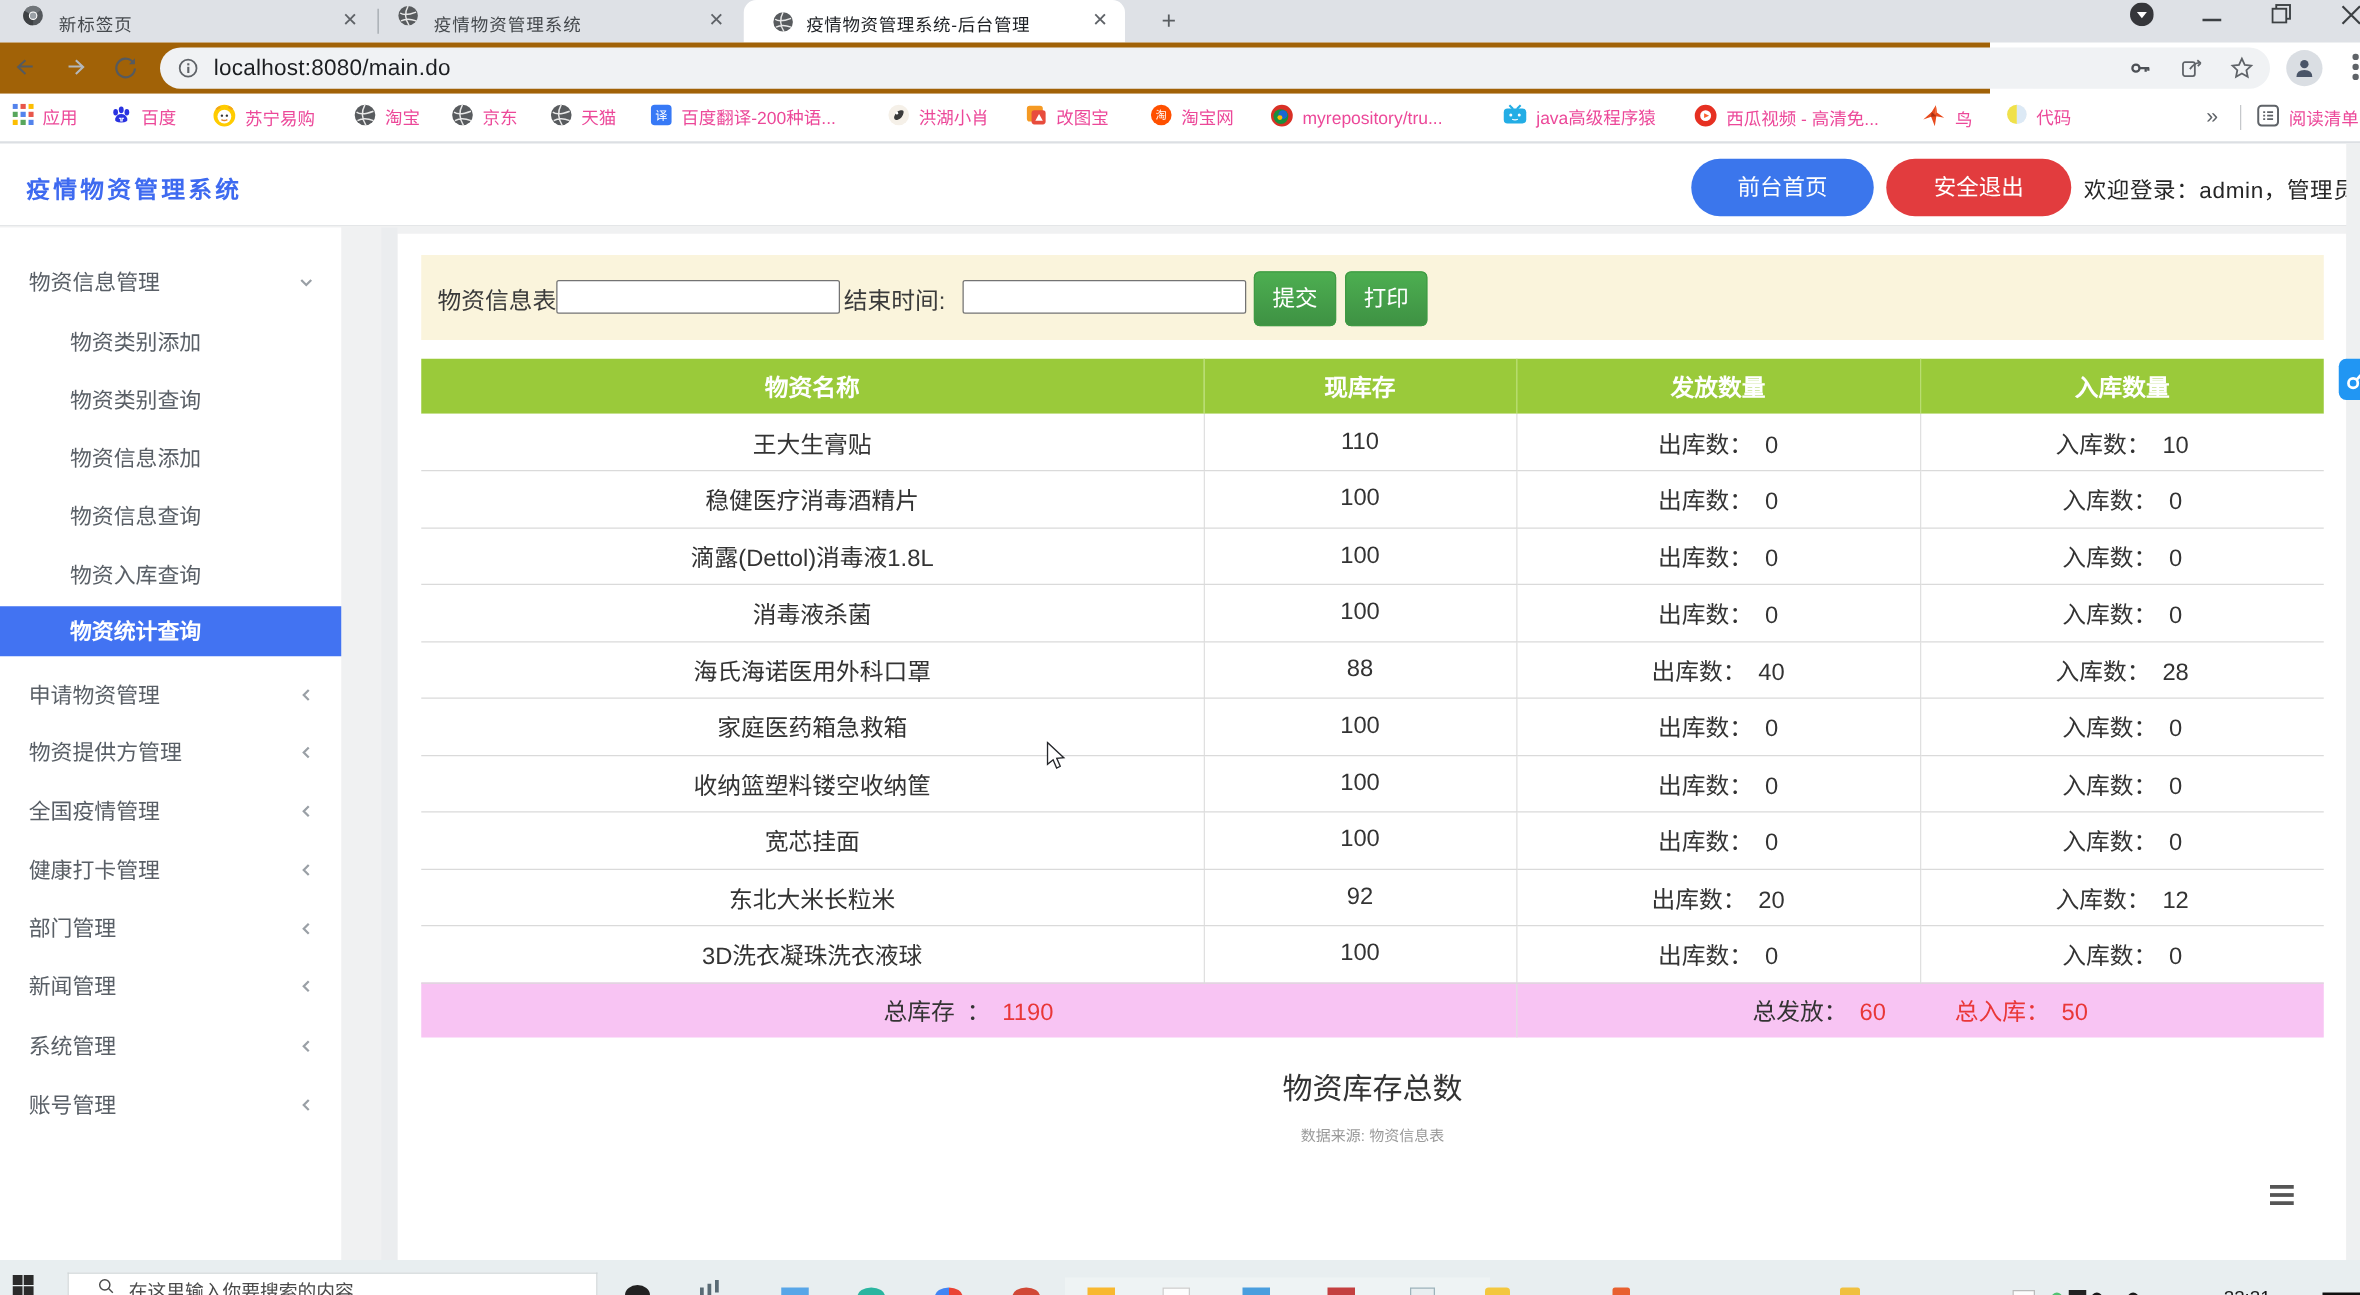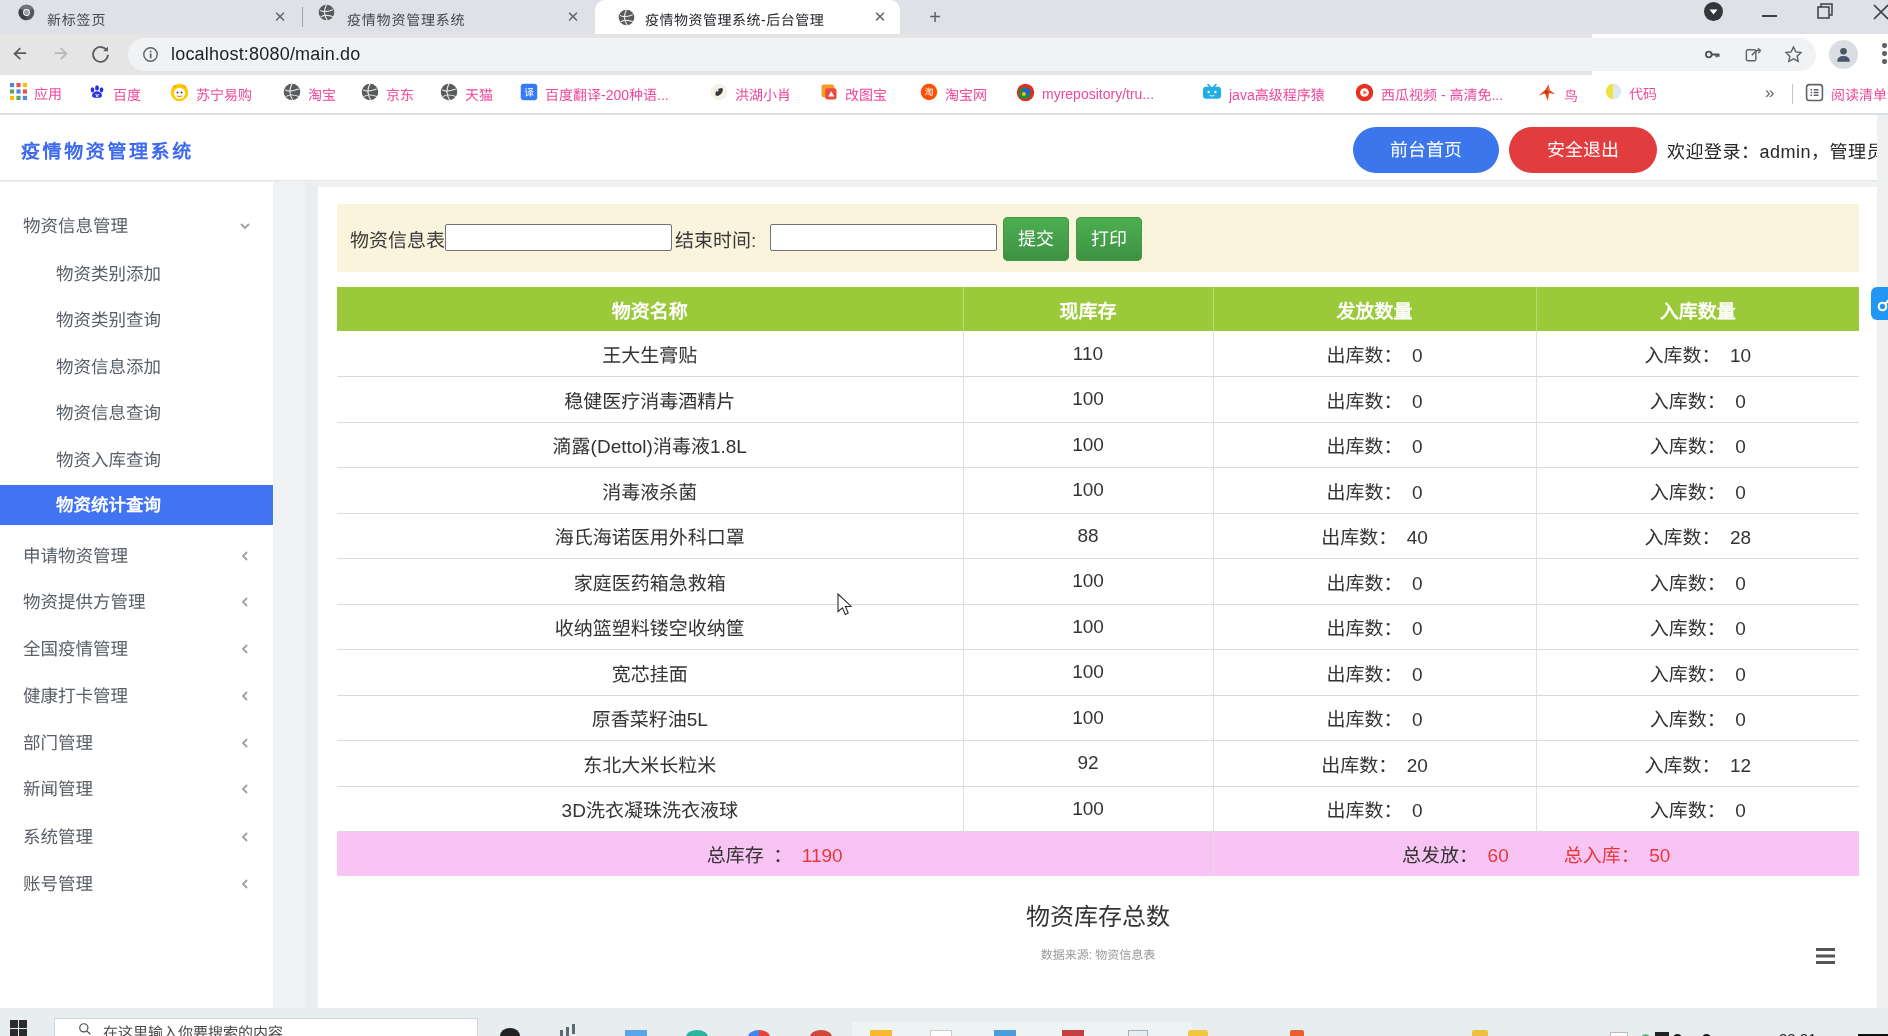--- a/index.html
+++ b/index.html
@@ -8,21 +8,21 @@
   body { font-family:"Liberation Sans", sans-serif; position:relative; background:#fff; }
 
   
   #tabstrip { position:absolute; left:0; top:0; width:1888px; height:34px; background:#dee1e6; }
   .tab { position:absolute; top:0; height:34px; color:#45494d; font-size:14px; }
   .tab .title { position:absolute; top:9px; white-space:nowrap; letter-spacing:0.8px; }
   .tabsep { position:absolute; top:7px; width:1px; height:20px; background:#9fa5ab; }
   #activetab { position:absolute; left:595px; top:0; width:305px; height:34px; background:#fff; border-radius:10px 10px 0 0; color:#1e2125; }
   .closex { position:absolute; top:9px; width:16px; height:16px; color:#5f6368; font-size:15px; line-height:16px; text-align:center; }
 
-  #toolbar { position:absolute; left:0; top:34px; width:1592px; height:41px; background:#e5e5e5; }
+  #toolbar { position:absolute; left:0; top:34px; width:1592px; height:41px; background:#a16207; }
   #omnibox { position:absolute; left:128px; top:4px; width:1688px; height:33px; background:#f0f2f4; border-radius:17px; }
   #urltext { position:absolute; left:43px; top:6px; font-size:18px; color:#1c1e21; letter-spacing:0.2px; }
 
   #bookbar { position:absolute; left:0; top:75px; width:1888px; height:38px; background:#fff; }
   .bk { position:absolute; top:8px; height:22px; font-size:14px; color:#ec4899; white-space:nowrap; }
   .bk .ic { display:inline-block; vertical-align:middle; margin-right:7px; }
   .bk .tx { vertical-align:middle; }
   #bardivider { position:absolute; left:0; top:113px; width:1888px; height:2px; background:#dcdfe3; }
 
   
@@ -395,26 +395,20 @@
               <td>出库数： 0</td>
               <td>入库数： 0</td>
             </tr>
         <tr>
               <td>宽芯挂面</td>
               <td>100</td>
               <td>出库数： 0</td>
               <td>入库数： 0</td>
             </tr>
         <tr>
-              <td>原香菜籽油5L</td>
-              <td>100</td>
-              <td>出库数： 0</td>
-              <td>入库数： 0</td>
-            </tr>
-        <tr>
               <td>东北大米长粒米</td>
               <td>92</td>
               <td>出库数： 20</td>
               <td>入库数： 12</td>
             </tr>
         <tr>
               <td>3D洗衣凝珠洗衣液球</td>
               <td>100</td>
               <td>出库数： 0</td>
               <td>入库数： 0</td>

